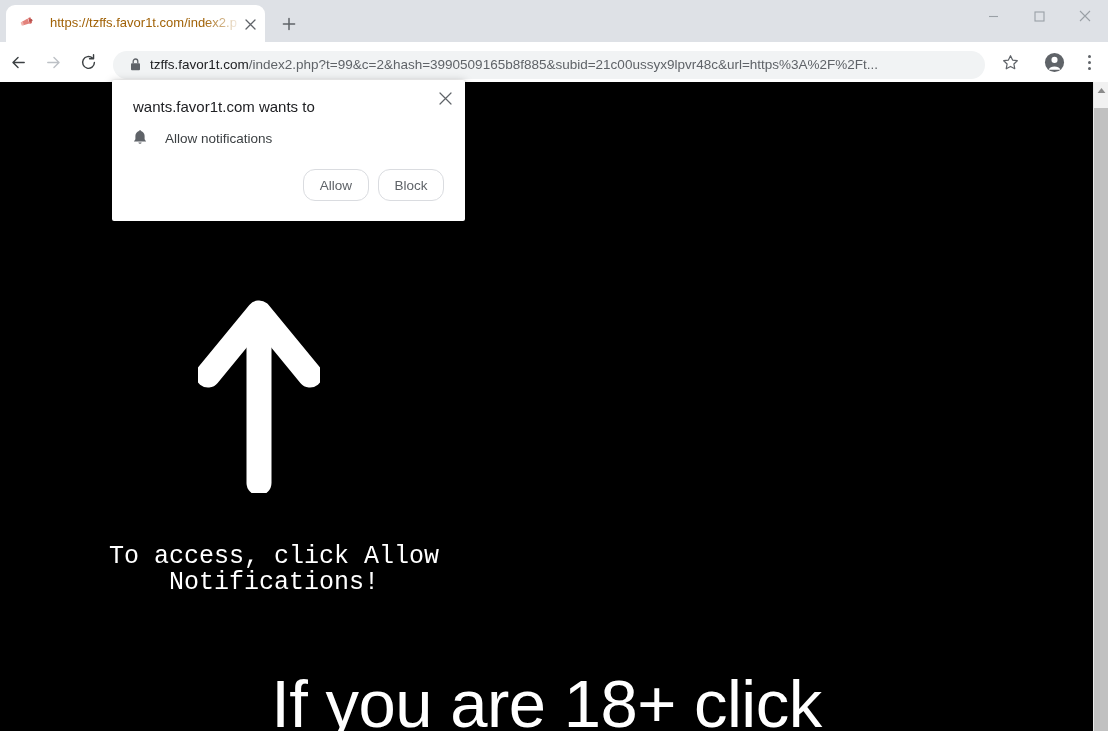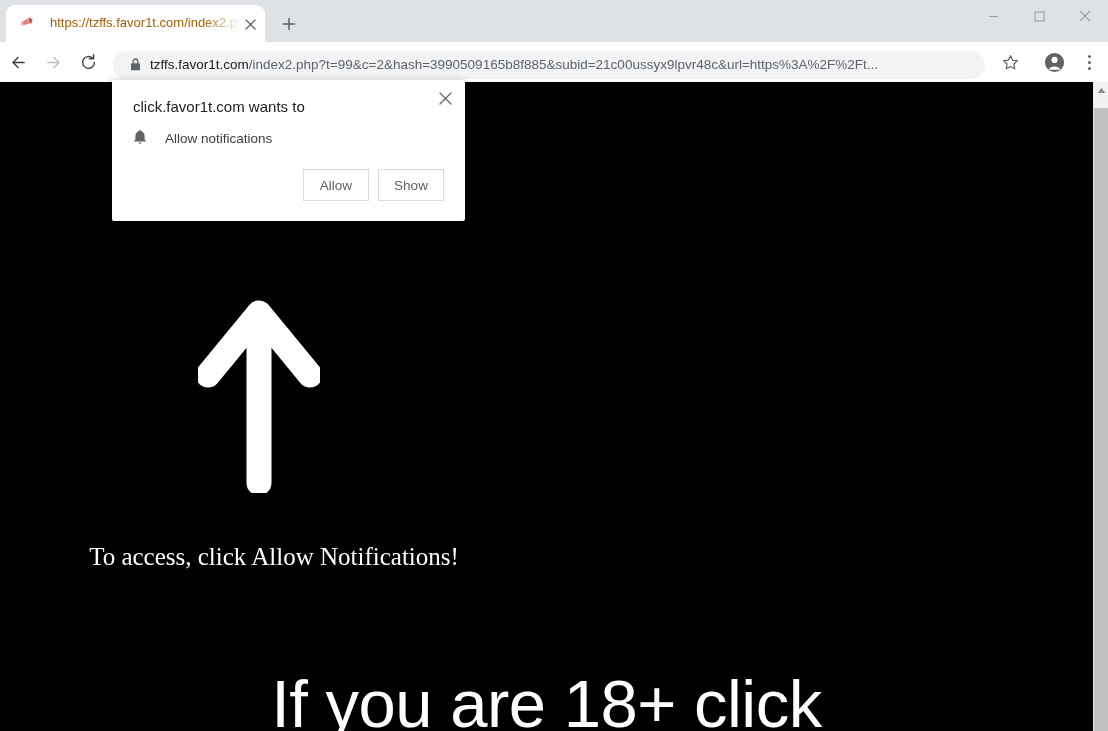--- a/index.html
+++ b/index.html
@@ -166,21 +166,21 @@
   }
 
   .line1 {
     position: absolute;
     left: 60px; top: 462px;
     width: 428px;
     text-align: center;
     color: #ffffff;
     font-size: 25px;
     line-height: 25.5px;
-    font-family: Liberation Serif, serif;
+    font-family: Liberation Mono, monospace;
   }
   .line2 {
     position: absolute;
     left: 0px; top: 583px;
     width: 1093px;
     text-align: center;
     color: #ffffff;
     font-size: 67px;
     line-height: 78px;
     letter-spacing: -0.5px;
@@ -252,21 +252,21 @@
     width: 311px; height: 32px;
     display: flex;
     justify-content: flex-end;
     gap: 9px;
   }
   .perm-btn {
     min-width: 66px;
     height: 32px;
     padding: 0 14px;
     border: 1px solid #dadce0;
-    border-radius: 0;
+    border-radius: 12px;
     background: #ffffff;
     font-family: "Liberation Sans", sans-serif;
     font-size: 13.5px;
     color: #5f6368;
     display: flex;
     align-items: center;
     justify-content: center;
   }
 </style>
 </head>
@@ -396,27 +396,27 @@
   </div>
 
   <div class="perm-bubble">
 
     <div class="perm-close">
       <svg width="13" height="13" viewBox="0 0 13 13">
         <path d="M1 1 L12 12 M12 1 L1 12" stroke="#5f6368" stroke-width="1.2" stroke-linecap="round"></path>
       </svg>
     </div>
 
-    <div class="perm-title">click.favor1t.com wants to</div>
+    <div class="perm-title">wants.favor1t.com wants to</div>
 
     <div class="perm-row-label">Allow notifications</div>
 
     <div class="perm-actions">
       <button class="perm-btn">Allow</button>
-      <button class="perm-btn">Show</button>
+      <button class="perm-btn">Block</button>
     </div>
   </div>
 
   <span class="perm-bell">
     <svg width="18" height="18" viewBox="0 0 18 18">
       <path d="M9 2.1 A4.6 4.6 0 0 1 13.6 6.7 L13.6 10.2 L15.1 12.6 L2.9 12.6 L4.4 10.2 L4.4 6.7 A4.6 4.6 0 0 1 9 2.1 Z" fill="#5f6368"></path>
       <rect x="8.3" y="0.9" width="1.5" height="1.8" rx="0.7" fill="#5f6368"></rect>
       <path d="M7.3 13.5 A1.8 1.8 0 0 0 10.7 13.5 Z" fill="#5f6368"></path>
     </svg>
   </span>

